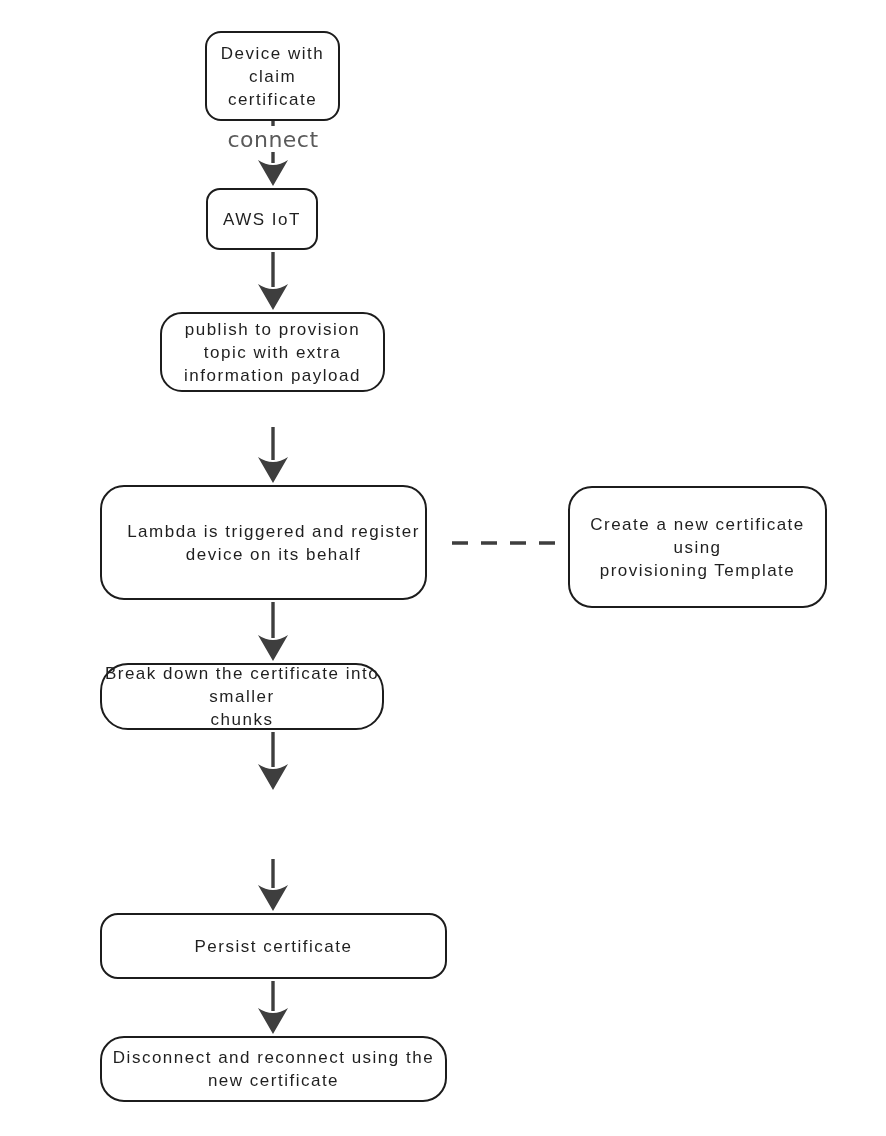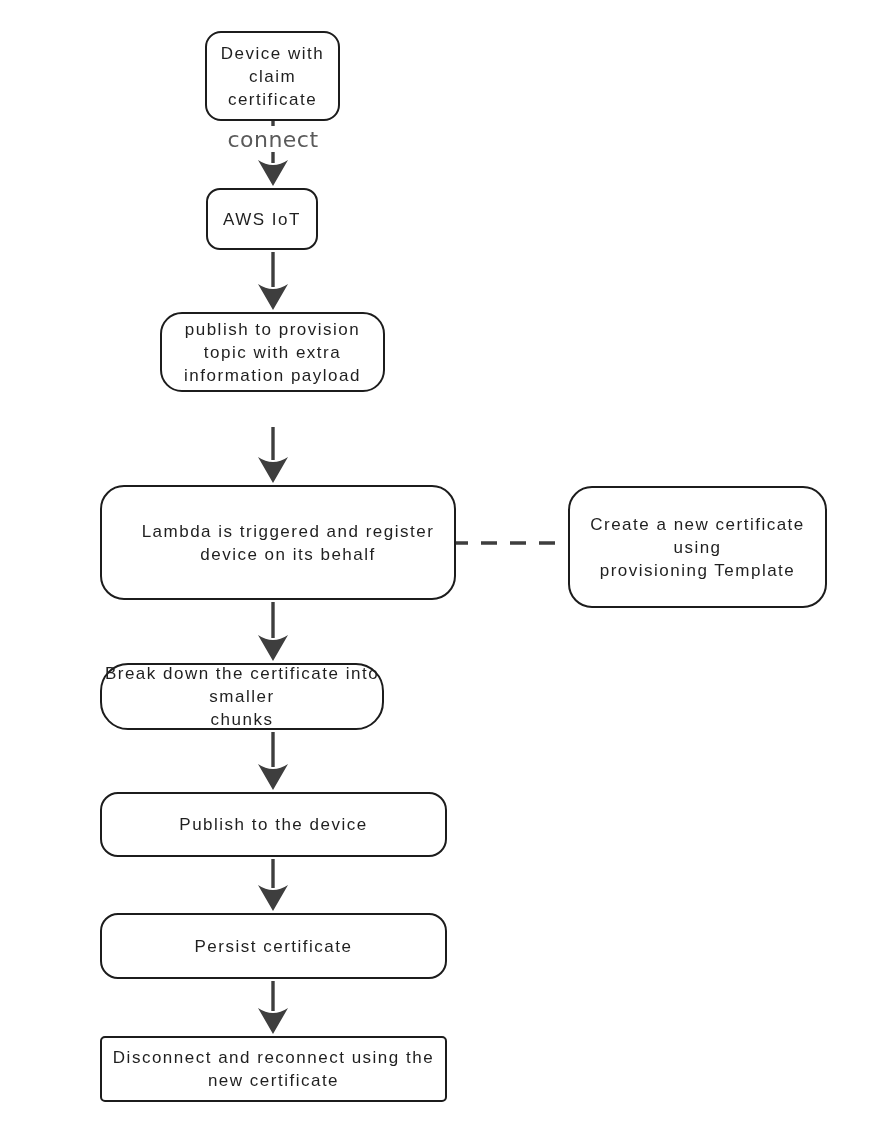--- a/index.html
+++ b/index.html
@@ -29,26 +29,26 @@
     background:var(--node-fill);
     border:2px solid var(--node-border);
     color:var(--node-text);
     font-size:17px;line-height:23px;letter-spacing:1.5px;
     text-align:center;white-space:pre-line;
   }
   .node span{width:100%;}
   .node-device{left:205px;top:31px;width:135px;height:90px;border-radius:16px;}
   .node-aws-iot{left:206px;top:188px;width:112px;height:62px;border-radius:14px;}
   .node-publish-topic{left:160px;top:312px;width:225px;height:80px;border-radius:22px;}
-  .node-lambda{left:100px;top:485px;width:356px;height:115px;border-radius:24px;padding-left:20px;}
+  .node-lambda{left:100px;top:485px;width:327px;height:115px;border-radius:24px;padding-left:20px;}
   .node-create-certificate{left:568px;top:486px;width:259px;height:122px;border-radius:24px;}
   .node-break-down{left:100px;top:663px;width:284px;height:67px;border-radius:28px;}
   .node-publish-device{left:100px;top:792px;width:347px;height:65px;border-radius:18px;}
   .node-persist{left:100px;top:913px;width:347px;height:66px;border-radius:18px;}
-  .node-disconnect{left:100px;top:1036px;width:347px;height:66px;border-radius:5px;}
+  .node-disconnect{left:100px;top:1036px;width:347px;height:66px;border-radius:24px;}
   .edge-label{
     position:absolute;left:193px;top:127px;width:160px;height:23px;
     text-align:center;
     font-family:"DejaVu Sans",sans-serif;
     font-size:22px;color:var(--edge-label);letter-spacing:.5px;
   }
 </style>
 </head>
 <body>
 
@@ -116,23 +116,20 @@
     <span>Create a new certificate
 using
 provisioning Template</span>
   </div>
 
   <div class="node node-break-down">
     <span>Break down the certificate into smaller
 chunks</span>
   </div>
 
-  <div class="node node-publish-device">
-    <span>Publish to the device</span>
-  </div>
 
   <div class="node node-persist">
     <span>Persist certificate</span>
   </div>
 
   <div class="node node-disconnect">
     <span>Disconnect and reconnect using the
 new certificate</span>
   </div>
 

